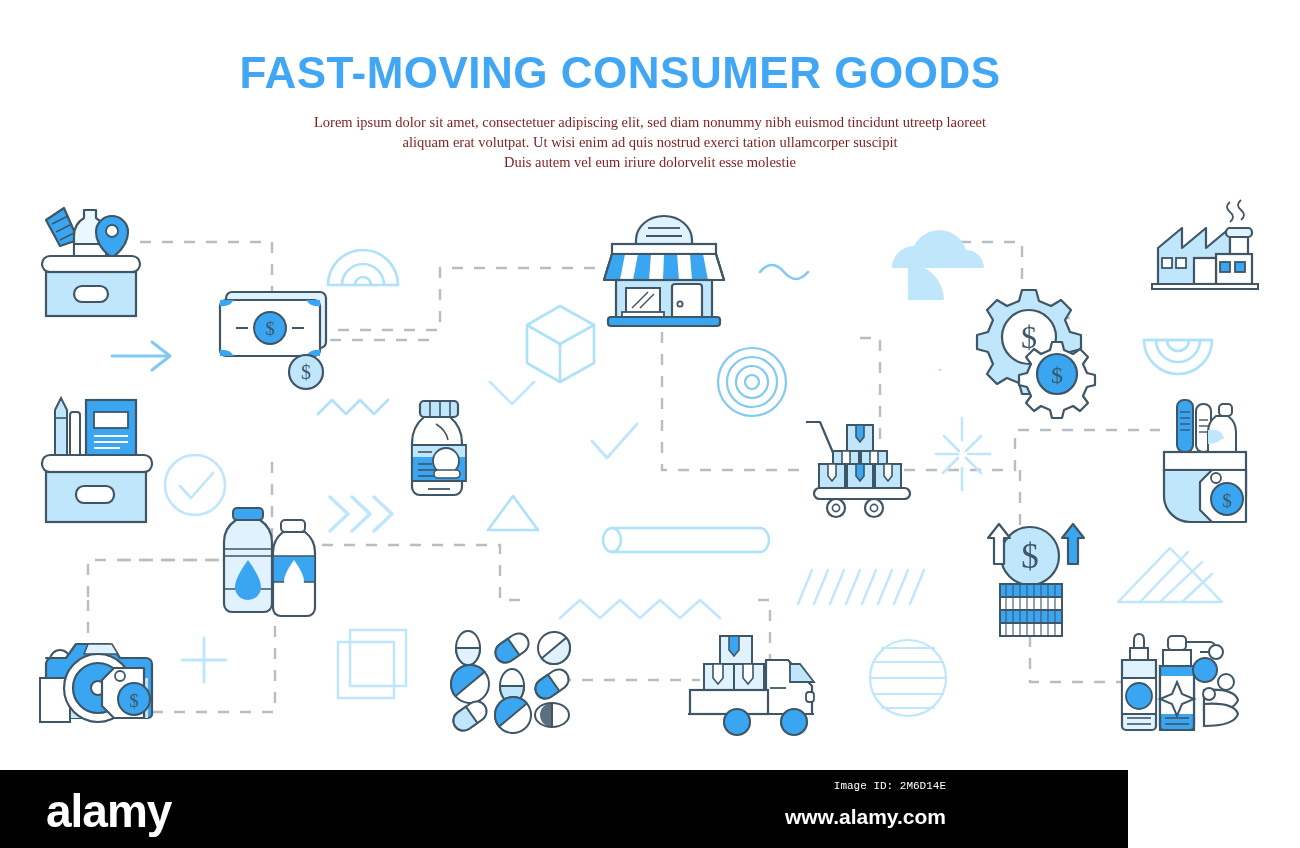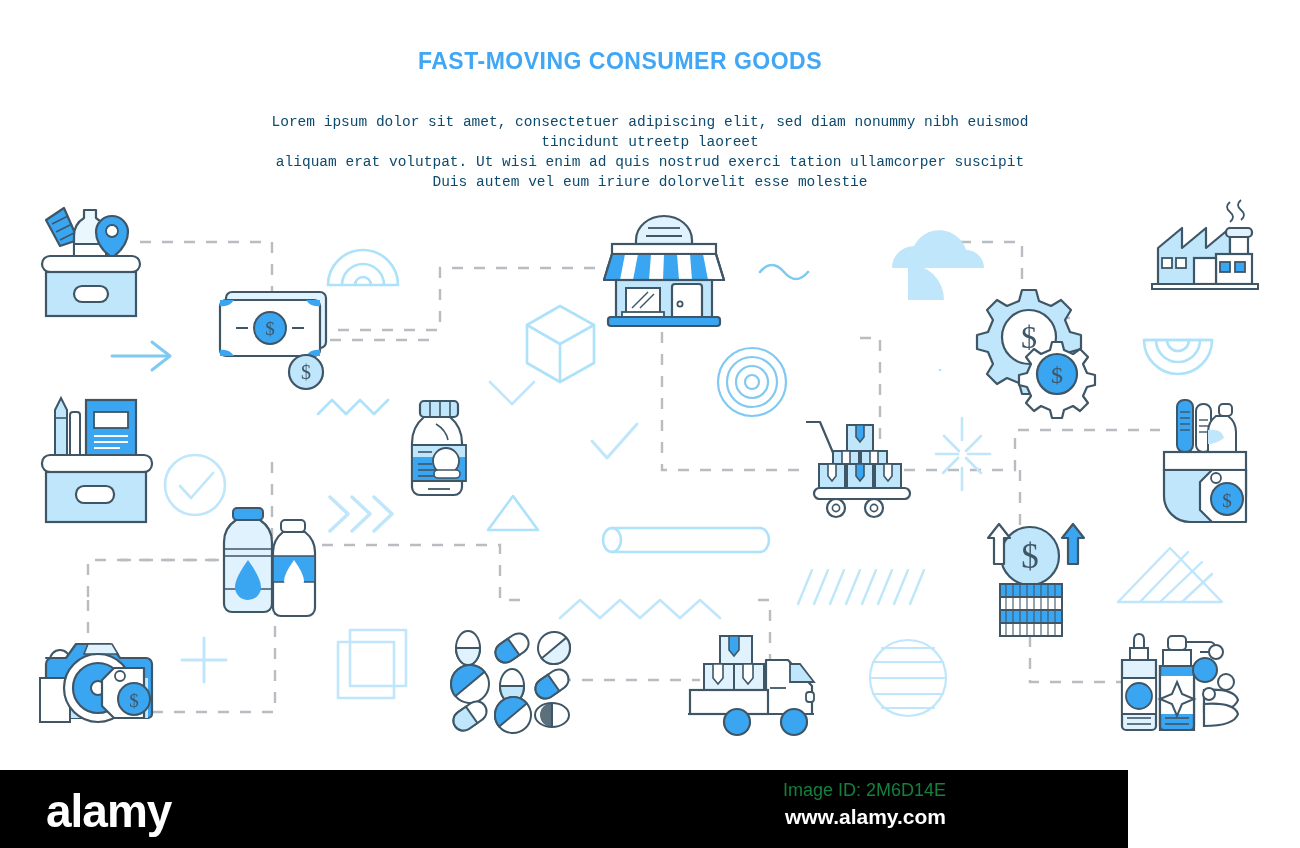--- a/index.html
+++ b/index.html
@@ -6,40 +6,40 @@
   body{
     width:1300px;height:848px;position:relative;overflow:hidden;
     font-family:"Liberation Sans", sans-serif;
   }
   #stage{
     position:absolute;left:0;top:0;width:1300px;height:770px;
     background:#ffffff;overflow:hidden;
   }
   #title{
     position:absolute;left:0;top:48px;width:1240px;text-align:center;
-    font-size:23px;font-weight:bold;color:#41a7f5;letter-spacing:.5px;
+    font-size:44px;font-weight:bold;color:#41a7f5;letter-spacing:.5px;
     font-family:"Liberation Sans", sans-serif;
   }
   #subtitle{
     position:absolute;left:240px;top:112px;width:820px;text-align:center;
-    font-size:14.5px;line-height:20px;color:#0c4a6e;
-    font-family:Liberation Mono, monospace;white-space:pre-line;
+    font-size:14.5px;line-height:20px;color:#7f1d1d;
+    font-family:Liberation Serif, serif;white-space:pre-line;
   }
   svg.layer{position:absolute;left:0;top:0;width:1300px;height:770px;}
   
   #wm{
     position:absolute;left:0;top:770px;width:1128px;height:78px;background:#000;
   }
   #wm-logo{
     position:absolute;left:46px;top:14px;color:#fff;font-size:46px;
     font-weight:bold;font-family:"Liberation Sans", sans-serif;letter-spacing:-1px;
   }
   #wm-id{
-    position:absolute;right:182px;top:10px;color:#15803d;font-size:18px;
-    font-family:Liberation Sans, sans-serif;
+    position:absolute;right:182px;top:10px;color:#ffffff;font-size:11px;
+    font-family:Liberation Mono, monospace;
   }
   #wm-url{
     position:absolute;right:182px;top:35px;color:#fff;font-size:21px;
     font-weight:bold;font-family:"Liberation Sans", sans-serif;
   }
 </style>
 </head>
 <body>
 
 <div id="stage">

